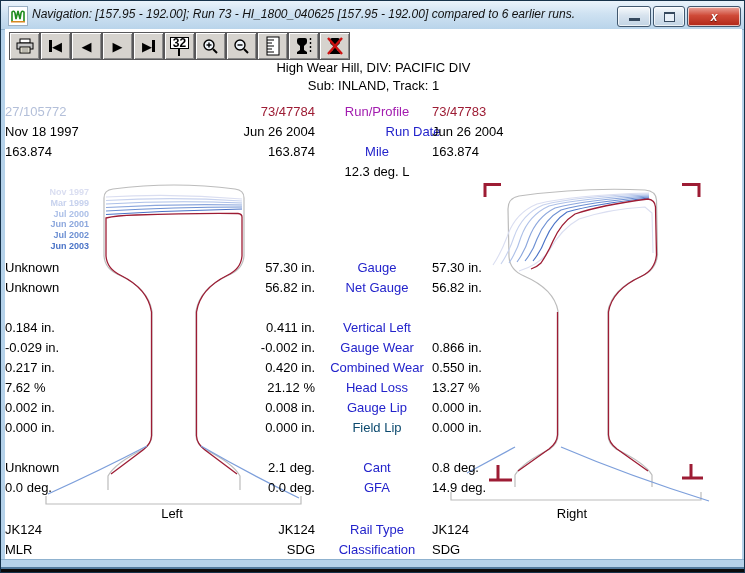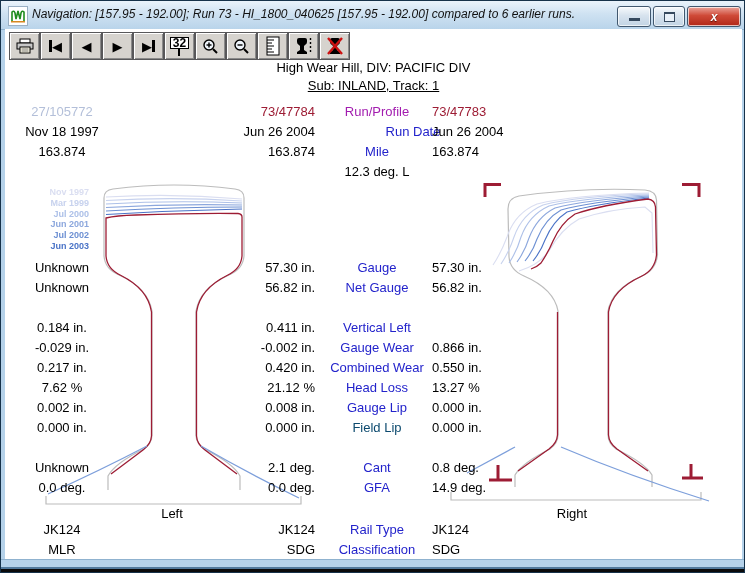--- a/index.html
+++ b/index.html
@@ -30,21 +30,21 @@
     box-shadow:inset 1px 1px 0 #ffffff, inset -1px -1px 0 #8a8a8a;
     display:flex;align-items:center;justify-content:center;margin-right:0px;cursor:default;}
   .nav-glyph{font-size:13px;color:#000;line-height:1;display:flex;align-items:center;}
   .navbar{width:3px;height:12px;background:#000;display:inline-block;}
   .milepost{display:flex;flex-direction:column;align-items:center;}
   .milepost .sign{border:1px solid #000;background:#fff;font-size:12px;font-weight:bold;
      line-height:10px;padding:0 2px;}
   .milepost .post{width:2px;height:7px;background:#000;}
   
   .row{position:absolute;left:4px;width:737px;height:16px;font-size:13px;color:#000;}
-  .c1{position:absolute;left:7px;width:100px;text-align:center;}
+  .c1{position:absolute;left:0px;width:100px;text-align:left;}
   .c2{position:absolute;left:186px;width:124px;text-align:right;}
   .cl{position:absolute;left:302px;width:140px;text-align:center;}
   .c3{position:absolute;left:427px;width:140px;text-align:left;}
   .hdr{position:absolute;left:0;width:745px;text-align:center;font-size:13px;color:#000;}
   
   #legend{position:absolute;left:10px;top:186px;width:78px;text-align:right;
      font-size:9px;font-weight:bold;line-height:10.8px;}
   #legend div{white-space:nowrap;}
   
   .profile{position:absolute;}
@@ -139,21 +139,21 @@
     <div class="tbtn">
       <svg width="20" height="20" viewBox="0 0 20 20">
         <path d="M5,4 Q5,2 7,2 L13,2 Q15,2 15,4 L15,6 Q15,8 13,9 L12,10 L12,14 L15,16 L15,18 L5,18 L5,16 L8,14 L8,10 L7,9 Q5,8 5,6 Z" fill="#000"></path>
         <line x1="3" y1="2" x2="17" y2="18" stroke="#cc1111" stroke-width="2.4"></line>
         <line x1="17" y1="2" x2="3" y2="18" stroke="#cc1111" stroke-width="2.4"></line>
       </svg>
     </div>
   </div>
 
   <div class="hdr" style="top:59px;">High Wear Hill, DIV: PACIFIC DIV</div>
-  <div class="hdr" style="top:77px;text-decoration:underline;">Sub: INLAND, Track: 1</div>
+  <div class="hdr" style="top:77px;">Sub: INLAND, Track: 1</div>
 
   <div class="row" style="top:103px;">
     <span class="c1" style="color: rgb(179, 191, 217);">27/105772</span>
     <span class="c2" style="color: rgb(157, 28, 52);">73/47784</span>
     <span class="cl" style="color: #a21caf;">Run/Profile</span>
     <span class="c3" style="color: rgb(157, 28, 52);">73/47783</span>
   </div>
   <div class="row" style="top:123px;">
     <span class="c1">Nov 18 1997</span>
     <span class="c2">Jun 26 2004</span>

